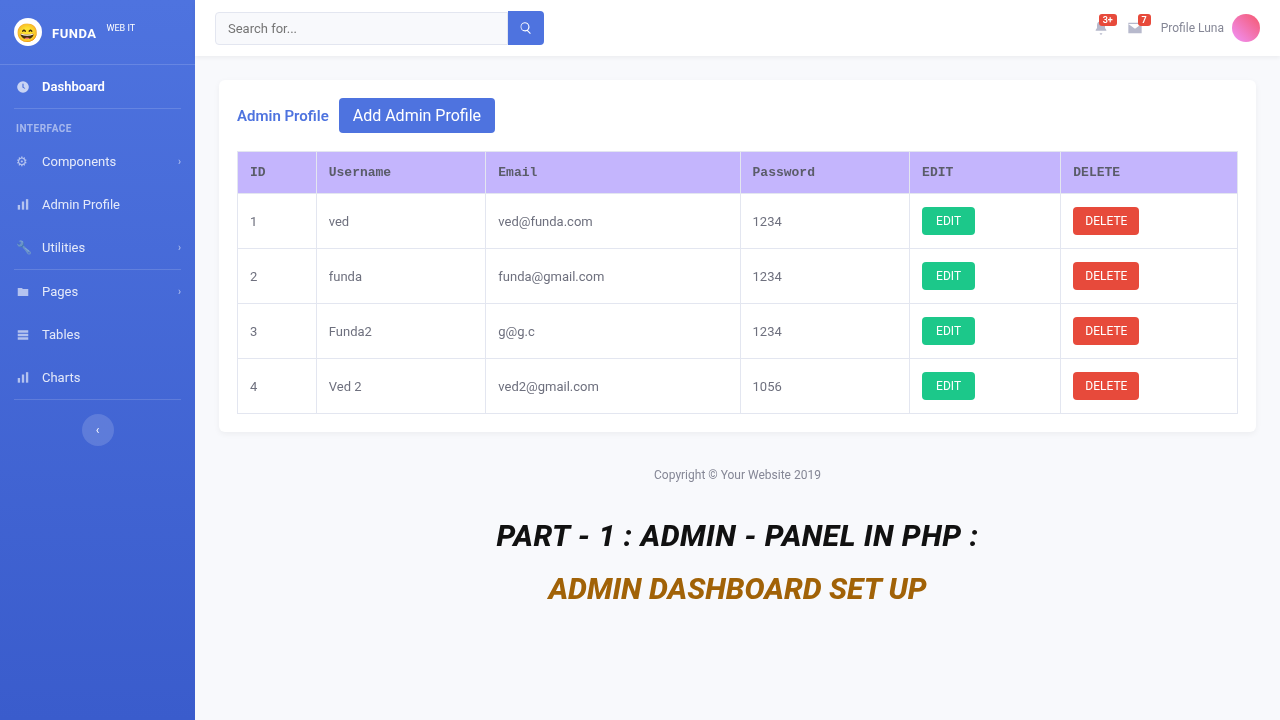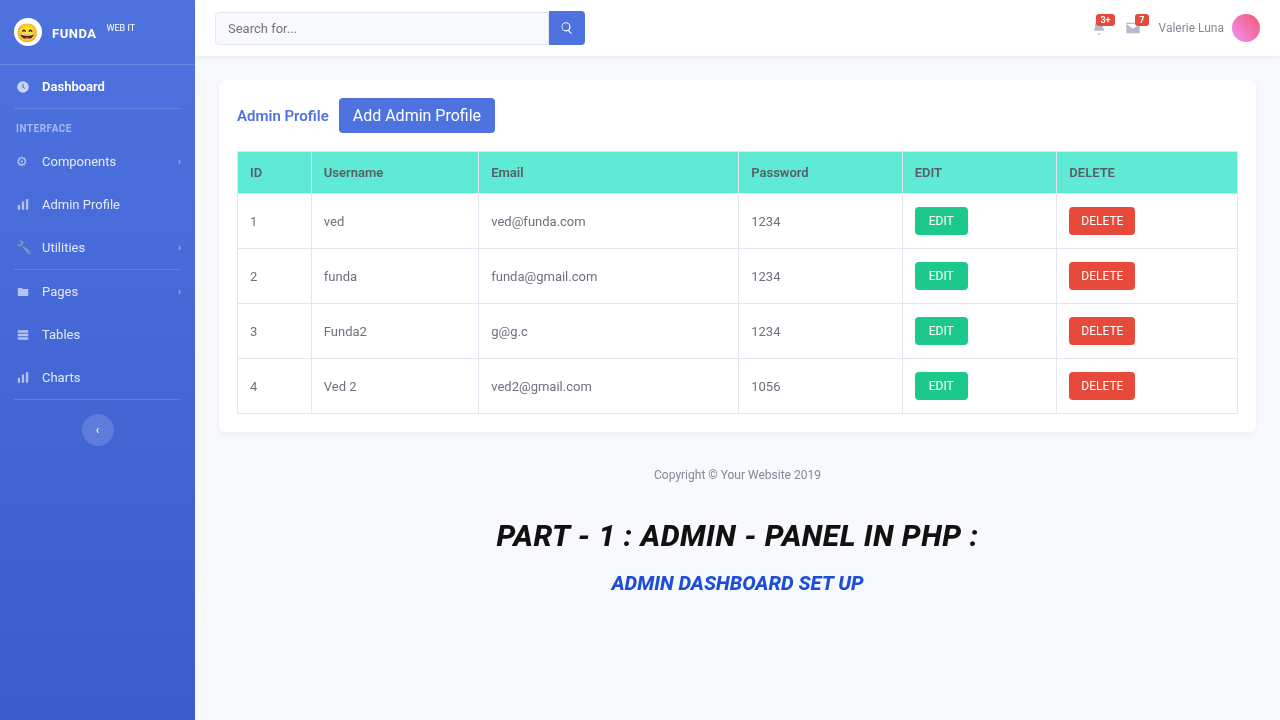--- a/index.html
+++ b/index.html
@@ -13,42 +13,42 @@
 .nav-item { display: flex; align-items: center; padding: 14px 16px; font-size: 13px; color: rgba(255,255,255,0.85); cursor: pointer; position: relative; }
 .nav-item.active { color: #fff; font-weight: 600; }
 .nav-item .ico { width: 16px; margin-right: 10px; opacity: 0.7; }
 .nav-item .chev { position: absolute; right: 14px; font-size: 10px; opacity: 0.7; }
 .nav-heading { padding: 14px 16px 6px; font-size: 10px; font-weight: 700; color: rgba(255,255,255,0.5); letter-spacing: 0.5px; text-transform: uppercase; }
 .nav-divider { height: 1px; background: rgba(255,255,255,0.15); margin: 0 14px; }
 .collapse-btn { width: 32px; height: 32px; border-radius: 50%; background: rgba(255,255,255,0.15); margin: 14px auto; display: flex; align-items: center; justify-content: center; cursor: pointer; font-size: 12px; }
 .content { flex: 1; display: flex; flex-direction: column; }
 .topbar { height: 56px; background: #fff; display: flex; align-items: center; padding: 0 20px; box-shadow: 0 2px 4px rgba(0,0,0,0.05); }
 .search-wrap { display: flex; align-items: center; }
-.search-input { width: 334px; padding: 8px 12px; border: 1px solid #e3e6f0; border-radius: 4px 0 0 4px; background: #f8f9fc; font-size: 13px; color: #6e707e; outline: none; }
+.search-input { width: 293px; padding: 8px 12px; border: 1px solid #e3e6f0; border-radius: 4px 0 0 4px; background: #f8f9fc; font-size: 13px; color: #6e707e; outline: none; }
 .search-btn { width: 36px; height: 34px; background: #4e73df; border: none; border-radius: 0 4px 4px 0; color: #fff; cursor: pointer; display: flex; align-items: center; justify-content: center; }
 .topbar-right { margin-left: auto; display: flex; align-items: center; gap: 18px; }
 .notif { position: relative; color: #b7b9cc; cursor: pointer; }
 .notif .badge { position: absolute; top: -6px; right: -8px; background: #e74a3b; color: #fff; font-size: 9px; padding: 1px 4px; border-radius: 3px; font-weight: 600; }
 .user { display: flex; align-items: center; gap: 8px; cursor: pointer; }
 .user-name { font-size: 12px; color: #858796; }
 .avatar { width: 28px; height: 28px; border-radius: 50%; background: linear-gradient(45deg,#f093fb,#f5576c); }
 .main { padding: 24px; flex: 1; overflow: auto; }
 .card { background: #fff; border-radius: 6px; box-shadow: 0 2px 6px rgba(0,0,0,0.05); padding: 18px; margin-bottom: 20px; }
 .card-header { display: flex; align-items: center; gap: 10px; margin-bottom: 18px; }
 .card-title { color: #4e73df; font-weight: 600; font-size: 15px; }
 .btn-primary { background: #4e73df; color: #fff; border: none; padding: 8px 14px; border-radius: 4px; font-size: 16px; cursor: pointer; }
 table { width: 100%; border-collapse: collapse; }
 th, td { text-align: left; padding: 13px 12px; border: 1px solid #e3e6f0; font-size: 13px; color: #6e707e; }
-th { font-weight: 600; color: #5a5c69; background: #5eead4; }
+th { font-weight: 600; color: #5a5c69; background: #c4b5fd; font-family: Liberation Mono, monospace; }
 .btn-edit { background: #1cc88a; color: #fff; border: none; padding: 7px 14px; border-radius: 4px; font-size: 12px; cursor: pointer; }
 .btn-delete { background: #e74a3b; color: #fff; border: none; padding: 7px 12px; border-radius: 4px; font-size: 12px; cursor: pointer; }
 .footer { text-align: center; padding: 16px; color: #858796; font-size: 12px; }
 .banner { text-align: center; margin-top: 20px; }
 .banner-line1 { font-size: 30px; font-weight: 800; color: #111; letter-spacing: 0.5px; font-style: italic; }
-.banner-line2 { font-size: 20px; font-weight: 800; color: #1d4ed8; margin-top: 18px; font-style: italic; }
+.banner-line2 { font-size: 30px; font-weight: 800; color: #a16207; margin-top: 18px; font-style: italic; }
 svg { display: block; }
 </style>
 </head>
 <body>
 
 <div class="app">
   <aside class="sidebar">
     <div class="brand">
       <div class="brand-icon">😄</div>
       <div>
@@ -134,21 +134,21 @@
             </svg>
           <span class="badge">3+</span>
         </div>
         <div class="notif">
           <svg width="16" height="16" viewBox="0 0 24 24" fill="currentColor">
               <path d="M2 4h20v16H2zM2 6l10 7 10-7"></path>
             </svg>
           <span class="badge">7</span>
         </div>
         <div class="user">
-          <span class="user-name">Valerie Luna</span>
+          <span class="user-name">Profile Luna</span>
           <div class="avatar"></div>
         </div>
       </div>
     </div>
 
     <div class="main">
       <div class="card">
         <div class="card-header">
           <span class="card-title">Admin Profile</span>
           <button class="btn-primary">Add Admin Profile</button>

